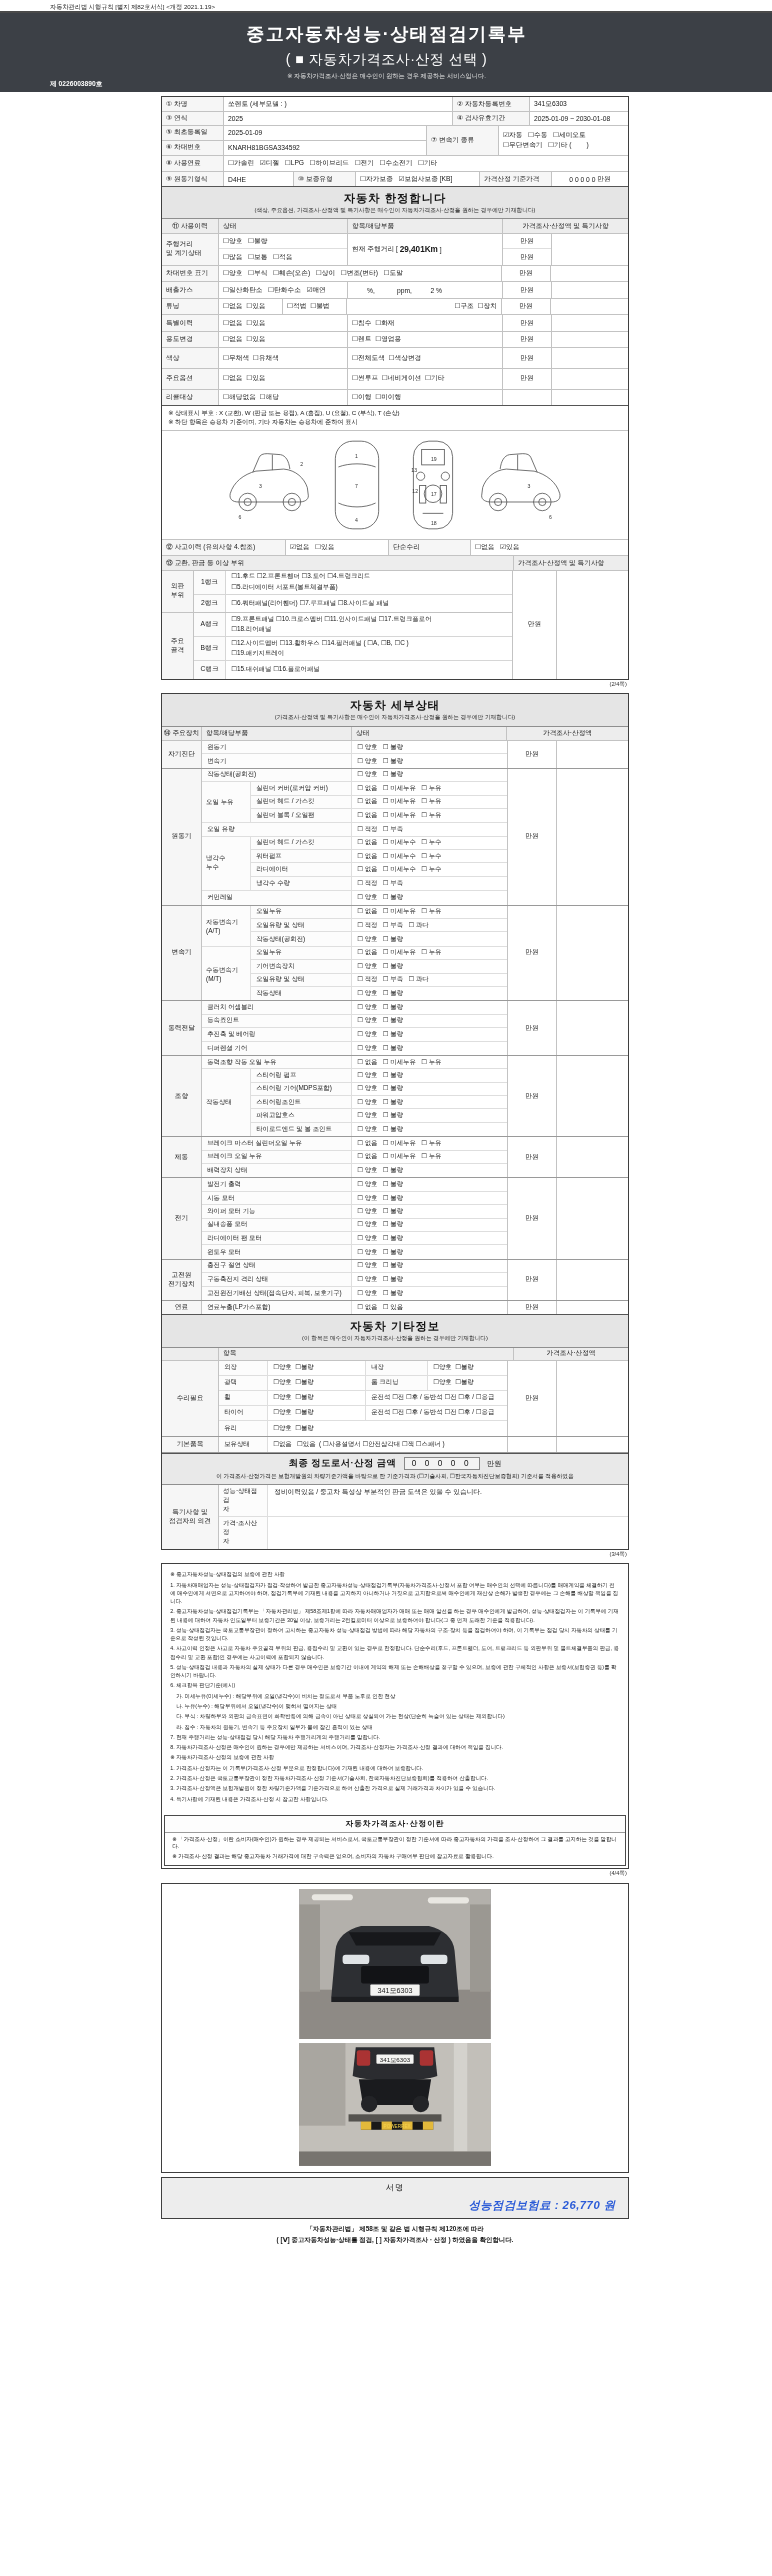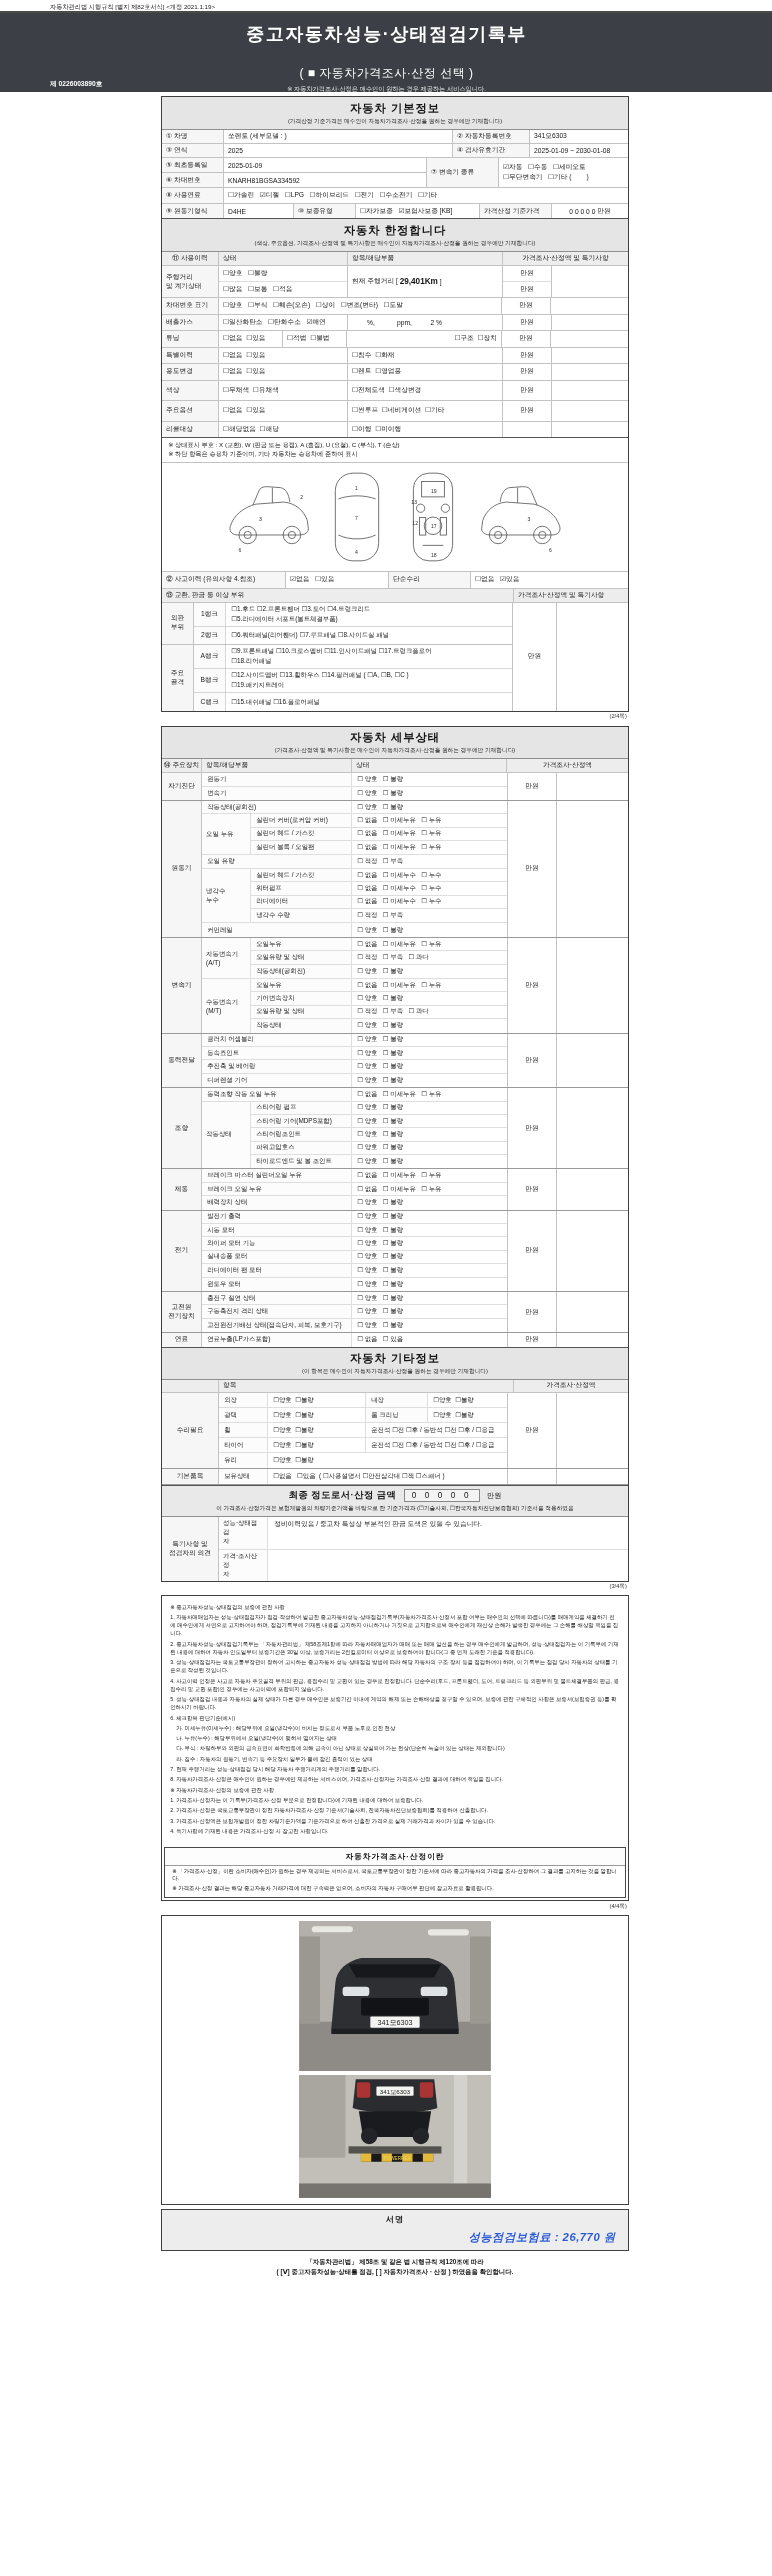--- a/index.html
+++ b/index.html
@@ -1,21 +1,21 @@
 <!DOCTYPE html>
 <html style="font-size:8.2px"><head>
 <meta charset="utf-8">
 <style>
   *{margin:0;padding:0;box-sizing:border-box}
   html,body{width:773px;background:#fff}
   body{height:2576px;overflow:hidden;font-family:"Liberation Sans","DejaVu Sans",sans-serif;color:#141414}
   .form-ref{height:13.4px;font-size:6.2px;padding:2.6px 0 0 50px;color:#222;border-bottom:2.1px solid #4a4a4a;background:#fff}
   .masthead{height:79px;background:#3c4046;color:#fff;text-align:center;position:relative;padding-top:8.2px}
   .masthead h1{font-size:18px;font-weight:bold;letter-spacing:1.5px}
-  .masthead .sub{font-size:12px;margin-top:19px;letter-spacing:0.5px}
+  .masthead .sub{font-size:14px;margin-top:5px;letter-spacing:0.5px}
   .masthead .note{font-size:6.2px;color:#e3e3e3;margin-top:3.6px}
   .masthead .docno{position:absolute;left:50px;bottom:3.1px;font-size:6.7px;font-weight:bold}
   .col{width:468px;margin-left:161px}
   .box{border:1.5px solid #3f3f3f;background:#fff;margin-top:4.1px}
   .sec-head{background:#e5e5e5;text-align:center;padding:3.6px 2.1px 3.1px;border-bottom:0.5px solid #8f8f8f}
   .sec-head h2{font-size:11.3px;font-weight:bold;letter-spacing:1px}
   .sec-head p{font-size:5.7px;margin-top:1.5px;color:#222}
   .trow{display:flex;border-bottom:0.5px solid #c3c3c3;min-height:14.4px;align-items:stretch}
   .trow.last{border-bottom:none}
   .tcell{padding:1.5px 4.1px;font-size:6.7px;display:flex;align-items:center;border-right:0.5px solid #c3c3c3;white-space:pre-wrap}
@@ -75,43 +75,39 @@
   .notice-head{background:#e5e5e5;text-align:center;padding:6.2px 0;border-bottom:0.5px solid #8f8f8f;font-size:10.8px;font-weight:bold;letter-spacing:2.1px}
   .notice-body{padding:6.2px 8.2px 5.2px;font-size:5.4px;line-height:8.2px;color:#1b1b1b}
   .notice-body p{white-space:pre-wrap;margin-bottom:2.1px}
   .inner-box{border:1px solid #4a4a4a;margin:5.2px 2.1px 2.1px;padding-bottom:4.1px}
   .inner-title{text-align:center;font-size:7.7px;font-weight:bold;padding:3.1px 0;border-bottom:0.5px solid #9a9a9a;background:#fdfdfd;letter-spacing:1px}
   .inner-box p{font-size:5.4px;line-height:7.7px;padding:2.1px 7.2px 0;white-space:pre-wrap}
   .photo-head{background:#e5e5e5;text-align:center;padding:5.2px 0;border-bottom:0.5px solid #8f8f8f;font-size:9.8px;font-weight:bold;letter-spacing:1.5px}
   .photo-wrap{display:flex;flex-direction:column;align-items:center;padding:5.2px 0 6.2px;gap:4.1px}
   .photo{width:192px;background:#aaa;overflow:hidden}
   .sign-box{border:1.5px solid #3f3f3f;background:#ededed;margin-top:4.1px;height:42px;position:relative}
-  .sign-label{text-align:center;font-size:8.2px;font-weight:bold;padding-top:4.1px;letter-spacing:1px}
+  .sign-label{text-align:center;font-size:8.2px;font-weight:normal;padding-top:4.1px;letter-spacing:1px}
   .fee{position:absolute;right:12.4px;top:19.6px;color:#2b5bd7;font-size:11.3px;font-weight:bold;font-style:italic;letter-spacing:0.5px}
   .confirm{text-align:center;font-size:6.4px;line-height:10.3px;margin-top:5.2px;font-weight:bold}
 </style>
 </head>
 <body>
 
 <div class="form-ref">자동차관리법 시행규칙 [별지 제82호서식] &lt;개정 2021.1.19&gt;</div>
 
 <header class="masthead">
   <h1>중고자동차성능·상태점검기록부</h1>
   <div class="sub">( ■ 자동차가격조사·산정 선택 )</div>
   <div class="note">※ 자동차가격조사·산정은 매수인이 원하는 경우 제공하는 서비스입니다.</div>
   <div class="docno">제 0226003890호</div>
 </header>
 
 <main class="col">
 
   <section class="box">
-    <div class="sec-head">
-      <h2>자동차 기본정보</h2>
-      <p>(가격산정 기준가격은 매수인이 자동차가격조사·산정을 원하는 경우에만 기재합니다)</p>
-    </div>
 
     <div>
       <div class="trow">
         <div class="tcell lab" style="width:62px">① 차명</div>
         <div class="tcell" style="width:229px">쏘렌토 (세부모델 : )</div>
         <div class="tcell lab" style="width:77px">② 자동차등록번호</div>
         <div class="tcell flex1 end">341모6303</div>
       </div>
       <div class="trow">
         <div class="tcell lab" style="width:62px">③ 연식</div>

